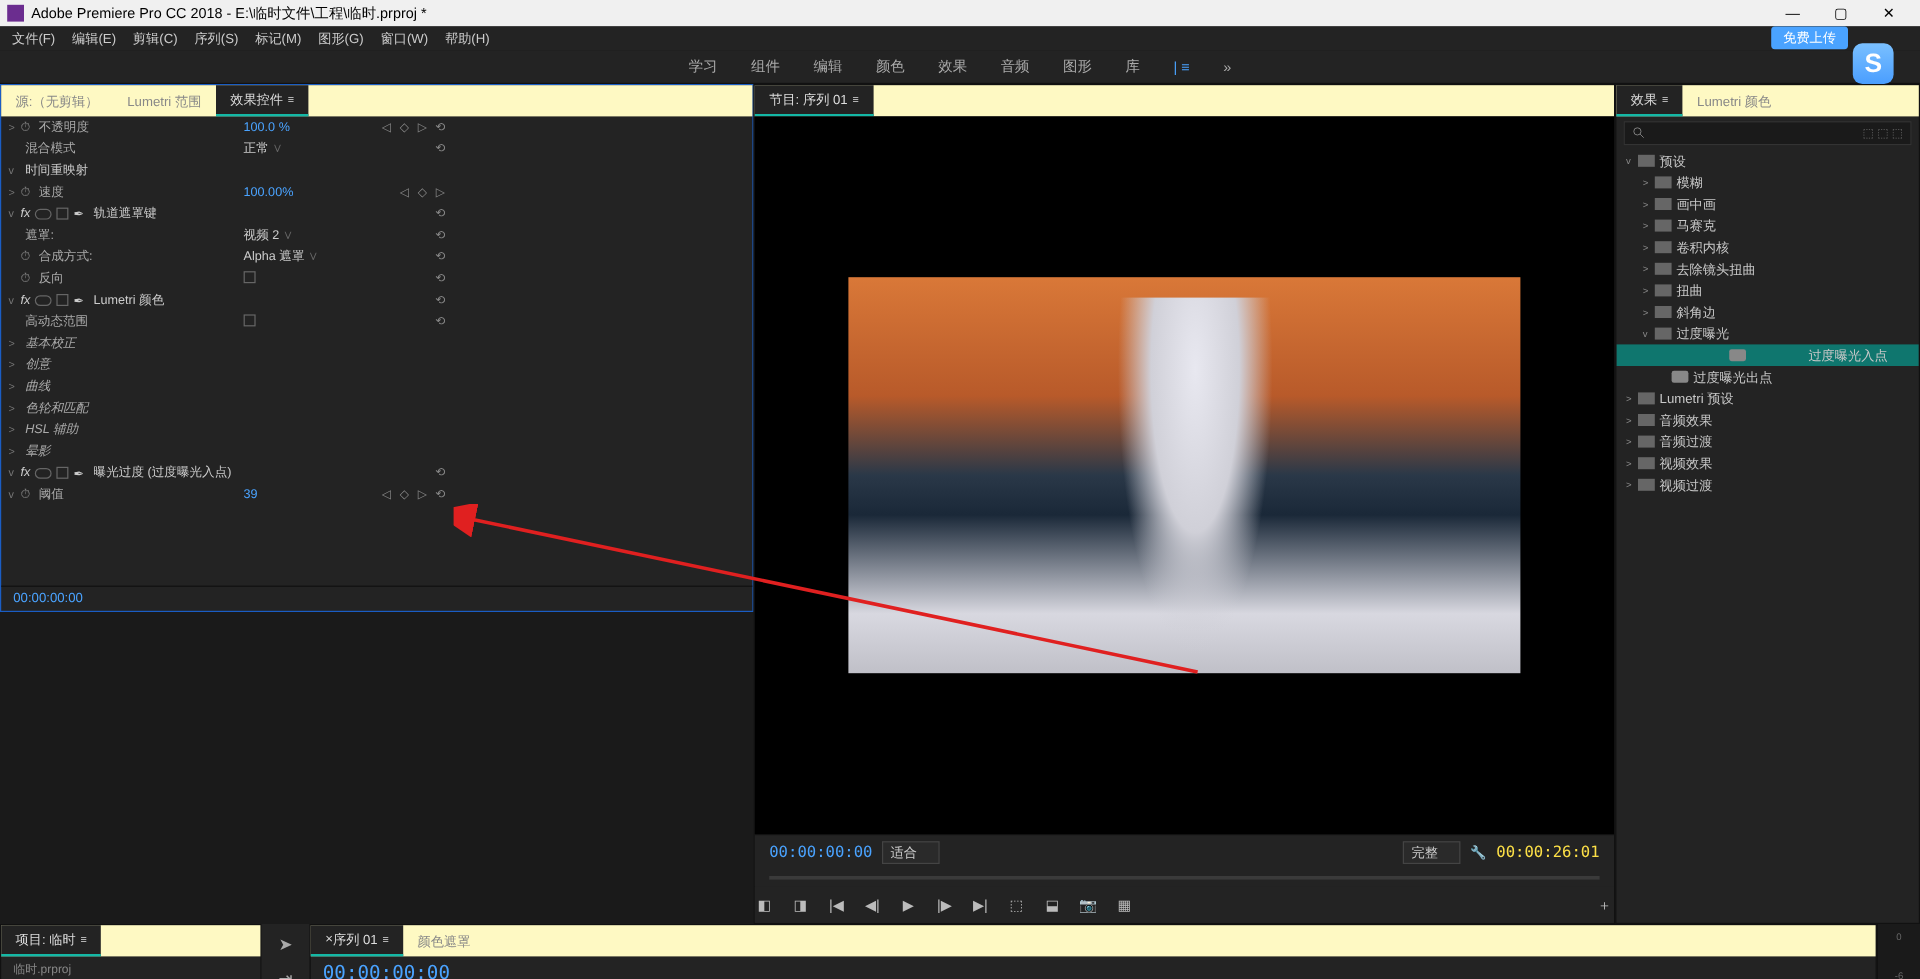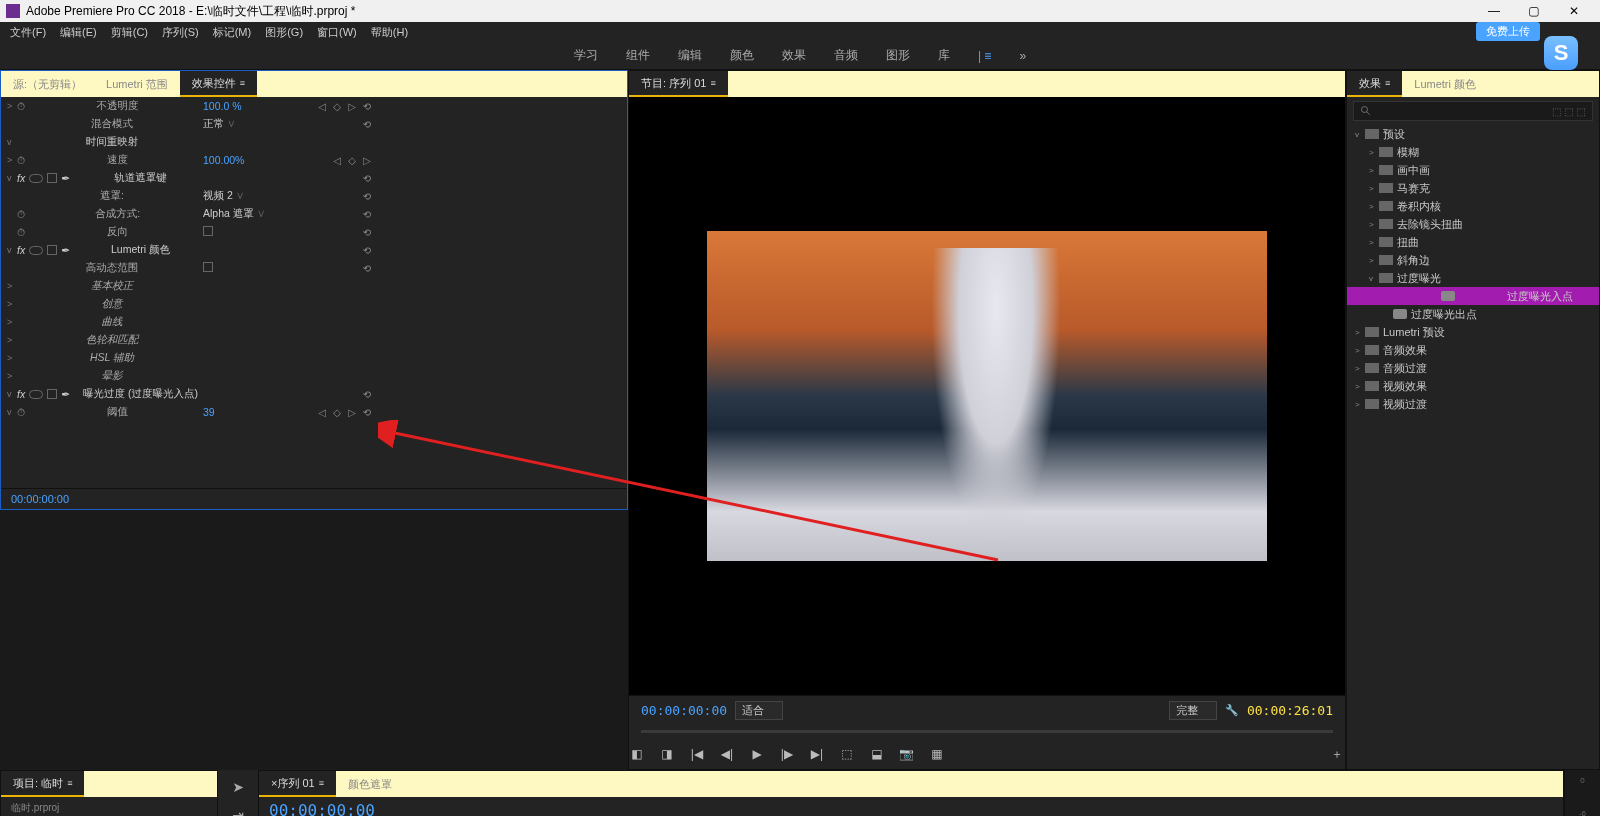--- a/index.html
+++ b/index.html
@@ -11,35 +11,35 @@
 .menubar { height: 20px; background: #232323; display: flex; align-items: center; padding: 0 10px; gap: 14px; font-size: 11px; color: #ccc; }
 .workspacebar { height: 28px; background: #232323; display: flex; align-items: center; justify-content: center; gap: 28px; color: #aaa; font-size: 12px; border-bottom: 1px solid #111; }
 .workspacebar .ws { cursor: pointer; }
 .workspacebar .sep { color: #4aa3ff; }
 .float-btn { position: absolute; top: 22px; right: 60px; background: #4aa3ff; color: #fff; padding: 2px 10px; border-radius: 3px; font-size: 11px; }
 .float-s { position: absolute; top: 36px; right: 22px; width: 34px; height: 34px; background: linear-gradient(#7ac0ff,#4a9eff); border-radius: 8px; display:flex;align-items:center;justify-content:center;color:#fff;font-size:22px;font-weight:bold; }
 .main { display: flex; height: 700px; }
 .panel { background: #232323; border: 1px solid #111; }
 .tabs { display: flex; align-items: center; height: 26px; background: #fef9c3; font-size: 11px; }
 .tab { padding: 0 12px; height: 26px; display: flex; align-items: center; color: #888; cursor: pointer; }
-.tab.active { color: #ddd; border-bottom: 2px solid #eab308; background: #232323; }
+.tab.active { color: #ddd; border-bottom: 2px solid #14b8a6; background: #232323; }
 .tab .menu { margin-left: 4px; font-size: 9px; }
 .left-top { width: 628px; height: 440px; border: 1px solid #1a5dc4; display: flex; flex-direction: column; }
 .crumb { padding: 4px 10px; font-size: 11px; color: #888; }
 .crumb .link { color: #4aa3ff; }
 .fxlist { flex: 1; overflow: hidden; display: flex; }
 .fxprops { width: 378px; overflow-y: auto; }
 .fxtimeline { flex: 1; border-left: 1px solid #111; background: #1e1e1e; position: relative; }
 .fxtimeline .ruler { height: 18px; background: #1e1e1e; display: flex; font-size: 9px; color: #888; }
 .fxtimeline .ruler span { flex: 1; padding-left: 4px; }
 .fxrow { display: flex; align-items: center; height: 18px; padding: 0 6px; font-size: 10.5px; color: #aaa; }
 .fxrow.head { color: #ccc; }
 .fxrow .toggle { width: 10px; font-size: 9px; color: #777; }
 .fxrow .fx { margin-right: 4px; font-style: italic; }
-.fxrow .label { flex: 1; padding-left: 4px; text-align: center; }
+.fxrow .label { flex: 1; padding-left: 4px; }
 .fxrow .val { width: 110px; color: #4aa3ff; font-size: 10.5px; }
 .fxrow .val.plain { color: #ccc; }
 .fxrow .ctrls { width: 60px; display: flex; gap: 3px; justify-content: flex-end; }
 .fxrow .ctrls span { width: 12px; height: 12px; display: inline-flex; align-items: center; justify-content: center; font-size: 10px; color: #888; }
 .fxrow .chk { width: 10px; height: 10px; border: 1px solid #666; margin-right: 4px; display: inline-block; }
 .fxrow .pill { width: 14px; height: 9px; border: 1px solid #666; border-radius: 5px; display: inline-block; margin-right:4px; }
 .sub { padding-left: 18px; }
 .sub2 { padding-left: 32px; font-style: italic; }
 .tc-display { font-size: 11px; color: #4aa3ff; padding: 4px 10px; border-top: 1px solid #111; }
 .program { flex: 1; display: flex; flex-direction: column; }
@@ -52,21 +52,21 @@
 .ctrlbar .spacer { flex: 1; }
 .ctrlbar .wrench { color: #888; }
 .transport { height: 30px; display: flex; align-items: center; justify-content: center; gap: 14px; background: #232323; }
 .transport span { width: 16px; height: 16px; color: #bbb; cursor: pointer; display: inline-flex; align-items: center; justify-content: center; font-size: 12px; }
 .right { width: 254px; display: flex; flex-direction: column; }
 .search { margin: 4px 6px; height: 20px; background: #1a1a1a; border: 1px solid #333; display: flex; align-items: center; padding: 0 6px; }
 .search svg { width: 12px; height: 12px; }
 .search input { flex:1; background: transparent; border: none; color: #ccc; font-size: 11px; }
 .tree { flex: 1; overflow: auto; font-size: 11px; }
 .tree-row { display: flex; align-items: center; height: 18px; padding-left: 8px; cursor: pointer; }
-.tree-row.sel { background: #a21caf; gap: 48px; }
+.tree-row.sel { background: #0f766e; gap: 48px; }
 .tree-row .t { width: 10px; font-size: 8px; color: #888; }
 .tree-row .fi { width: 14px; height: 10px; background: #666; margin-right: 4px; }
 .tree-row .fi.preset { background: #888; border-radius: 2px; }
 .bottom { display: flex; height: 276px; }
 .project { width: 218px; display: flex; flex-direction: column; }
 .tools { width: 40px; background: #232323; display: flex; flex-direction: column; align-items: center; padding-top: 8px; gap: 10px; }
 .tools span { width: 18px; height: 18px; display: flex; align-items: center; justify-content: center; color: #aaa; cursor: pointer; font-size: 14px; }
 .timeline { flex: 1; display: flex; flex-direction: column; border-left: 1px solid #111; }
 .tl-head { display: flex; align-items: center; padding: 4px 10px; gap: 12px; }
 .tl-head .tc { color: #4aa3ff; font-size: 16px; font-family: monospace; }

